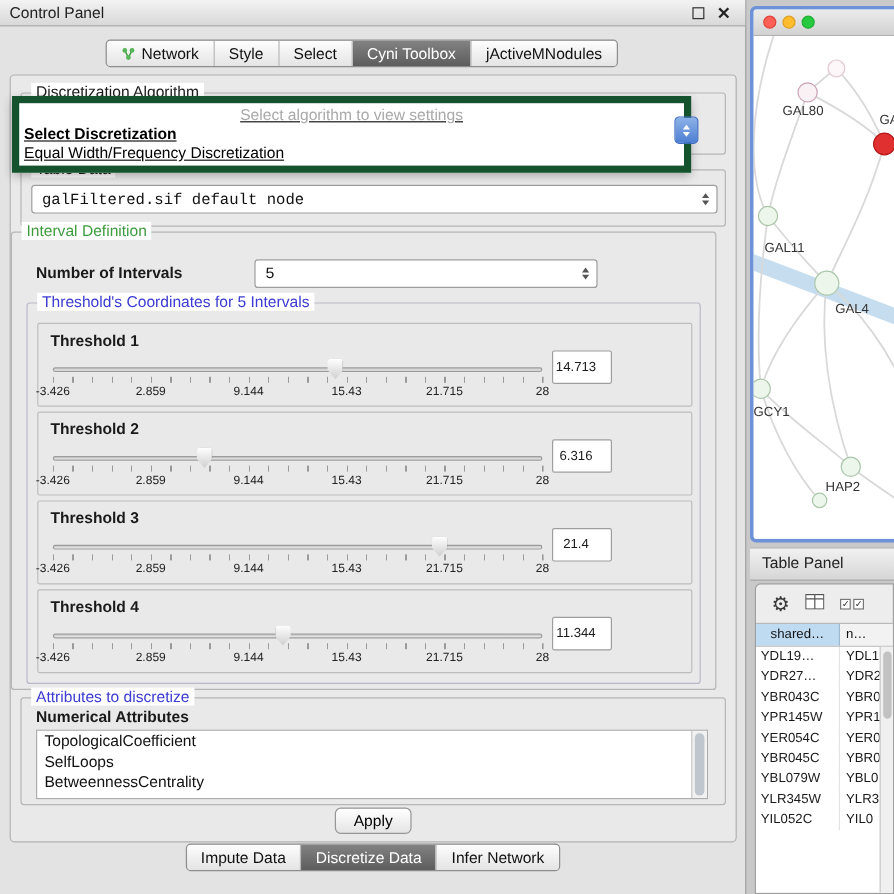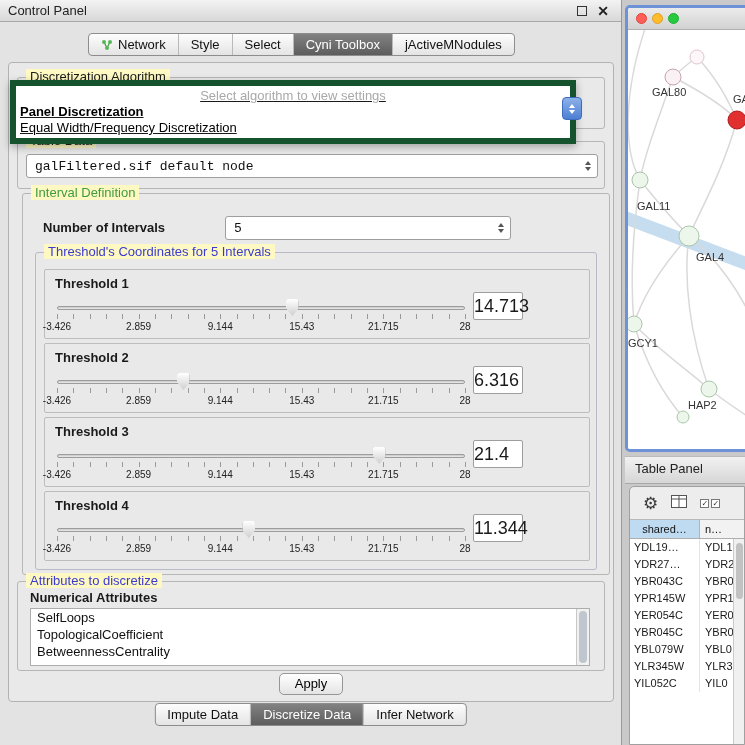--- a/index.html
+++ b/index.html
@@ -20,21 +20,21 @@
   .seg:first-child { border-left:none; }
   .seg.selected { background:linear-gradient(#828282,#5d5d5d); color:#fff; }
   .seg .tabicon { margin-right:5px; display:inline-flex; }
   #top-tabs { left:88px; top:33px; }
   #bottom-tabs { left:50%; transform:translateX(-50%); top:703px; }
 
   
   #cp-content { position:absolute; left:8px; top:62px; width:606px; height:640px; background:#e9e9e9; border:1px solid #b2b2b2; border-radius:4px; }
 
   .group { position:absolute; border:1px solid #b6b6b6; border-radius:3px; }
-  .legend { position:absolute; top:-9px; left:8px; background:#fef9c3; padding:0 4px; font-size:13px; white-space:nowrap; }
+  .legend { position:absolute; top:-9px; left:8px; background:#ffffff; padding:0 4px; font-size:13px; white-space:nowrap; }
   .legend.green { color:#3f9b3f; }
   .legend.blue { color:#3b3bd1; }
 
   
   .combo { position:absolute; display:flex; align-items:center; background:#fff; border:1px solid #9e9e9e; border-radius:3px; height:24px; }
   .combo .val { padding-left:8px; font-size:13px; color:#111; overflow:hidden; white-space:nowrap;font-family:Liberation Mono, monospace; }
   .stepper { margin-left:auto; display:flex; flex-direction:column; align-items:center; gap:2px; padding-right:6px; }
   .stepper i { width:0; height:0; border-left:3.5px solid transparent; border-right:3.5px solid transparent; }
   .stepper .up { border-bottom:4px solid #555; }
   .stepper .dn { border-top:4px solid #555; }
@@ -51,21 +51,21 @@
 
   
   .tbox { position:absolute; left:8px; width:546px; height:70px; border:1px solid #bdbdbd; border-radius:2px; }
   .tlabel { position:absolute; left:10px; top:6px; font-weight:bold; font-size:13px; }
   .slider { position:absolute; left:12px; top:28px; width:408px; height:20px; }
   .track { position:absolute; left:0; right:0; top:8px; height:4px; background:linear-gradient(#c6c6c6,#ededed); border:1px solid #9c9c9c; border-radius:2px; }
   .ticksrow { position:absolute; left:12px; top:44px; width:409px; height:5px; background:repeating-linear-gradient(90deg,#9a9a9a 0 1px,transparent 1px 16.32px); }
   .thumb { position:absolute; top:1px; width:13px; height:17px; transform:translateX(-50%); background:linear-gradient(#ffffff,#cfcfcf); clip-path:polygon(15% 0,85% 0,100% 12%,100% 55%,50% 100%,0 55%,0 12%); filter:drop-shadow(0 0 1px #777); }
   .scale { position:absolute; left:12px; top:51px; width:408px; height:12px; font-size:10px; color:#222; }
   .scale span { position:absolute; top:0; transform:translateX(-50%); white-space:nowrap; }
-  .valbox { position:absolute; left:428px; top:22px; width:50px; height:28px; background:#fff; border:1px solid #9e9e9e; border-radius:2px; font-size:18px; line-height:26px; text-align:left; padding-right:10px; }
+  .valbox { position:absolute; left:428px; top:22px; width:50px; height:28px; background:#fff; border:1px solid #9e9e9e; border-radius:2px; font-size:11px; line-height:26px; text-align:center; padding-right:10px; }
 
   
   .attr-sub { position:absolute; left:12px; top:8px; font-weight:bold; font-size:13px; }
   .attr-list { position:absolute; left:12px; top:26px; width:560px; height:58px; background:#fff; border:1px solid #adadad; overflow:hidden; }
   .attr-item { font-size:13px; line-height:17px; padding-left:6px; color:#111; }
   .attr-scroll { position:absolute; right:0; top:0; bottom:0; width:13px; background:#f1f1f1; border-left:1px solid #c8c8c8; }
   .attr-thumb { position:absolute; left:2px; top:2px; width:8px; height:52px; background:#bfc6cd; border-radius:5px; }
 
   .apply-btn { position:absolute; left:50%; transform:translateX(-50%); top:610px; width:64px; height:22px; background:linear-gradient(#ffffff,#e4e4e4); border:1px solid #969696; border-radius:5px; font-size:13px; text-align:center; line-height:20px; }
 
@@ -146,21 +146,21 @@
         <span class="legend">Table Data</span>
         <div class="combo" style="left:8px; top:12px; width:572px;">
           <span class="val">galFiltered.sif default node</span>
           <span class="stepper">
               <i class="up"></i>
               <i class="dn"></i>
             </span>
         </div>
       </div>
 
-      <div class="group" style="left:13px; top:130px; width:588px; height:382px;">
+      <div class="group" style="left:0; top:130px; width:588px; height:382px;">
         <span class="legend green">Interval Definition</span>
 
         <span style="position:absolute; left:20px; top:26px; font-weight:bold;">Number of Intervals</span>
         <div class="combo" style="left:202px; top:22px; width:286px;">
           <span class="val">5</span>
           <span class="stepper">
               <i class="up"></i>
               <i class="dn"></i>
             </span>
         </div>
@@ -239,22 +239,22 @@
               </div>
             <div class="valbox">11.344</div>
           </div>
         </div>
       </div>
 
       <div class="group" style="left:8px; top:518px; width:588px; height:90px;">
         <span class="legend blue">Attributes to discretize</span>
         <span class="attr-sub">Numerical Attributes</span>
         <div class="attr-list">
+          <div class="attr-item">TopologicalCoefficient</div>
           <div class="attr-item">SelfLoops</div>
-          <div class="attr-item">TopologicalCoefficient</div>
           <div class="attr-item">BetweennessCentrality</div>
           <div class="attr-scroll">
               <div class="attr-thumb"></div>
             </div>
         </div>
       </div>
 
       <button class="apply-btn">Apply</button>
     </div>
 
@@ -265,21 +265,21 @@
       <div class="seg selected">
           <span>Discretize Data</span>
         </div>
       <div class="seg">
           <span>Infer Network</span>
         </div>
     </div>
 
     <div id="algo-popup">
       <span class="hint">Select algorithm to view settings</span>
-      <span class="opt b">Panel Discretization</span>
+      <span class="opt b">Select Discretization</span>
       <span class="opt">Equal Width/Frequency Discretization</span>
       <span class="blue-stepper">
           <i class="up"></i>
           <i class="dn"></i>
         </span>
     </div>
   </div>
 
   <div id="network-window">
     <div class="nw-titlebar">

